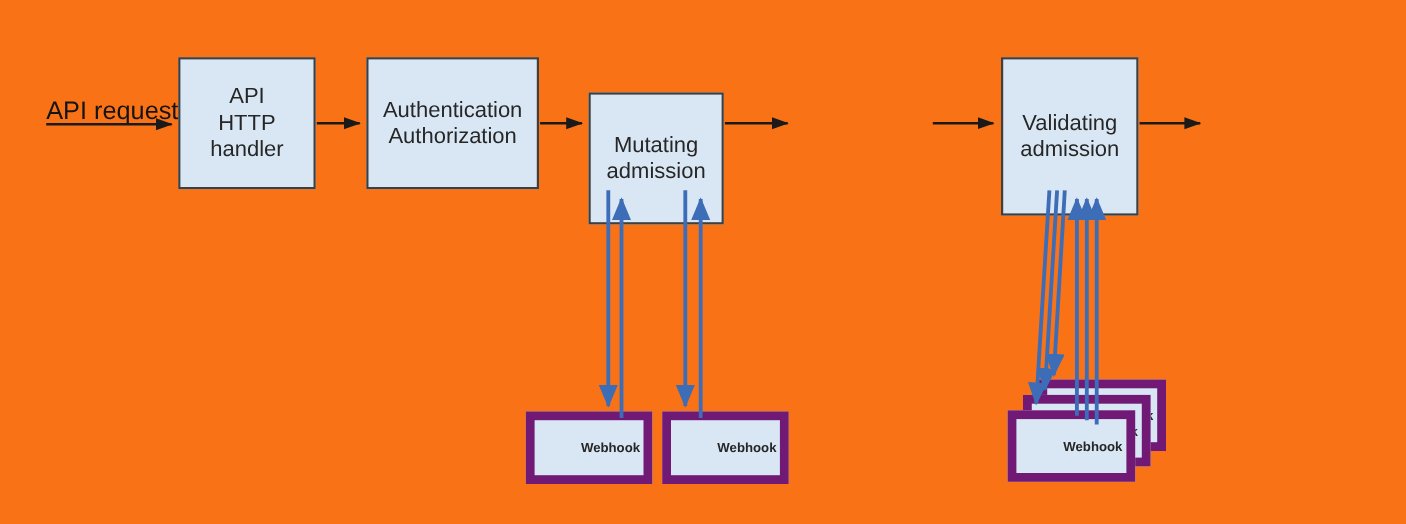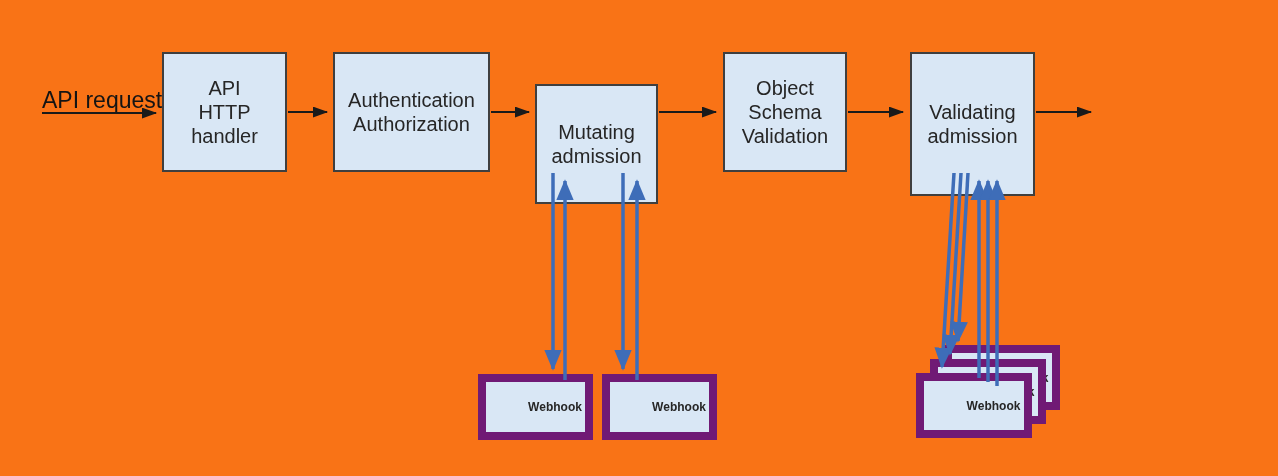--- a/index.html
+++ b/index.html
@@ -81,25 +81,20 @@
 handler</span>
   </div>
   <div class="node n2">
     <span class="lbl">Authentication
 Authorization</span>
   </div>
   <div class="node n3">
     <span class="lbl">Mutating
 admission</span>
   </div>
-  <div class="node n4">
-    <span class="lbl">Object
-Schema
-Validation</span>
-  </div>
   <div class="node n5">
     <span class="lbl">Validating
 admission</span>
   </div>
 
   <div class="node webhook wm1">
     <span class="lbl">Webhook</span>
   </div>
   <div class="node webhook wm2">
     <span class="lbl">Webhook</span>

